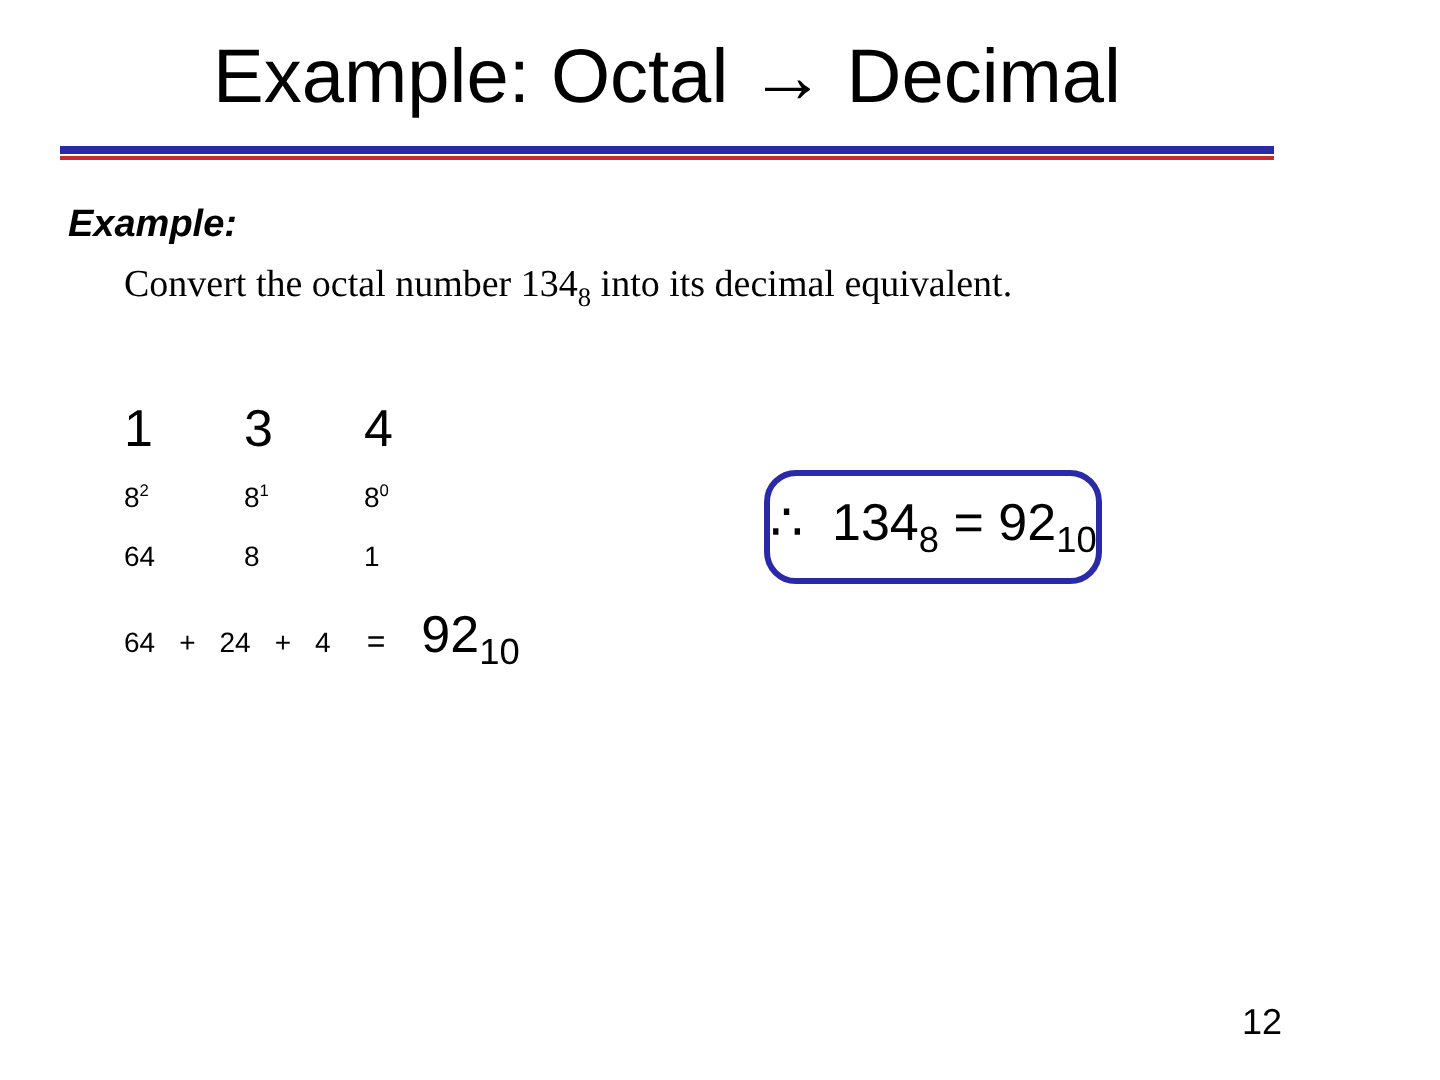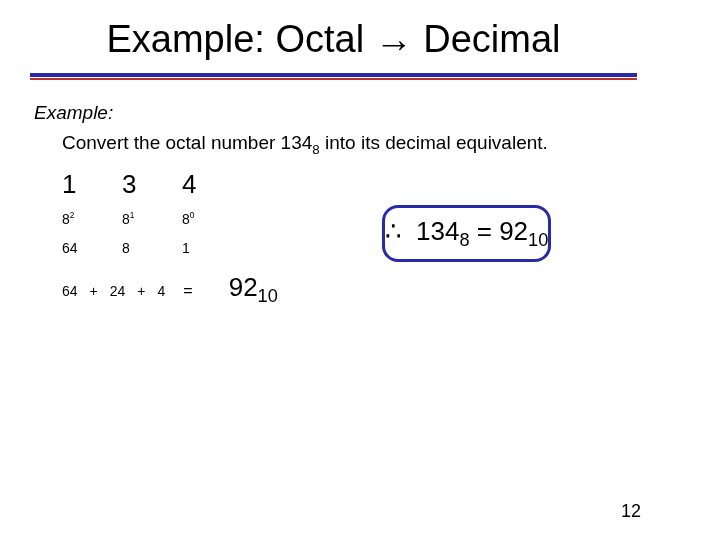--- a/index.html
+++ b/index.html
@@ -33,24 +33,26 @@
     margin-top: 1px;
   }
   .body {
     padding: 16px 34px 0 34px;
     font-size: 19px;
   }
   .label-italic {
     font-style: italic;
     margin-top: 6px;
     margin-bottom: 8px;
+    font-weight: bold;
   }
   .prompt {
     margin-left: 28px;
-    margin-bottom: 12px;
+    margin-bottom: 42px;
+    font-family: Liberation Serif, serif;
   }
   .sub { font-size: 0.7em; vertical-align: sub; }
   .sup { font-size: 0.6em; vertical-align: super; }
 
   .solution-area {
     margin-left: 28px;
     position: relative;
   }
   .col-grid {
     display: grid;
@@ -63,21 +65,21 @@
   .weight-row { font-size: 14px; margin-top: 6px; }
 
   .sum-row {
     margin-top: 16px;
     font-size: 14px;
     display: flex;
     align-items: baseline;
     gap: 12px;
   }
   .sum-eq { margin-left: 6px; font-size: 16px; }
-  .sum-big { font-size: 26px; margin-left: 24px; }
+  .sum-big { font-size: 26px; margin-left: 6px; }
 
   .therefore-box {
     position: absolute;
     top: 36px;
     left: 320px;
     border: 3px solid #2a2aa8;
     border-radius: 16px;
     padding: 8px 0;
     font-size: 26px;
     white-space: nowrap;

